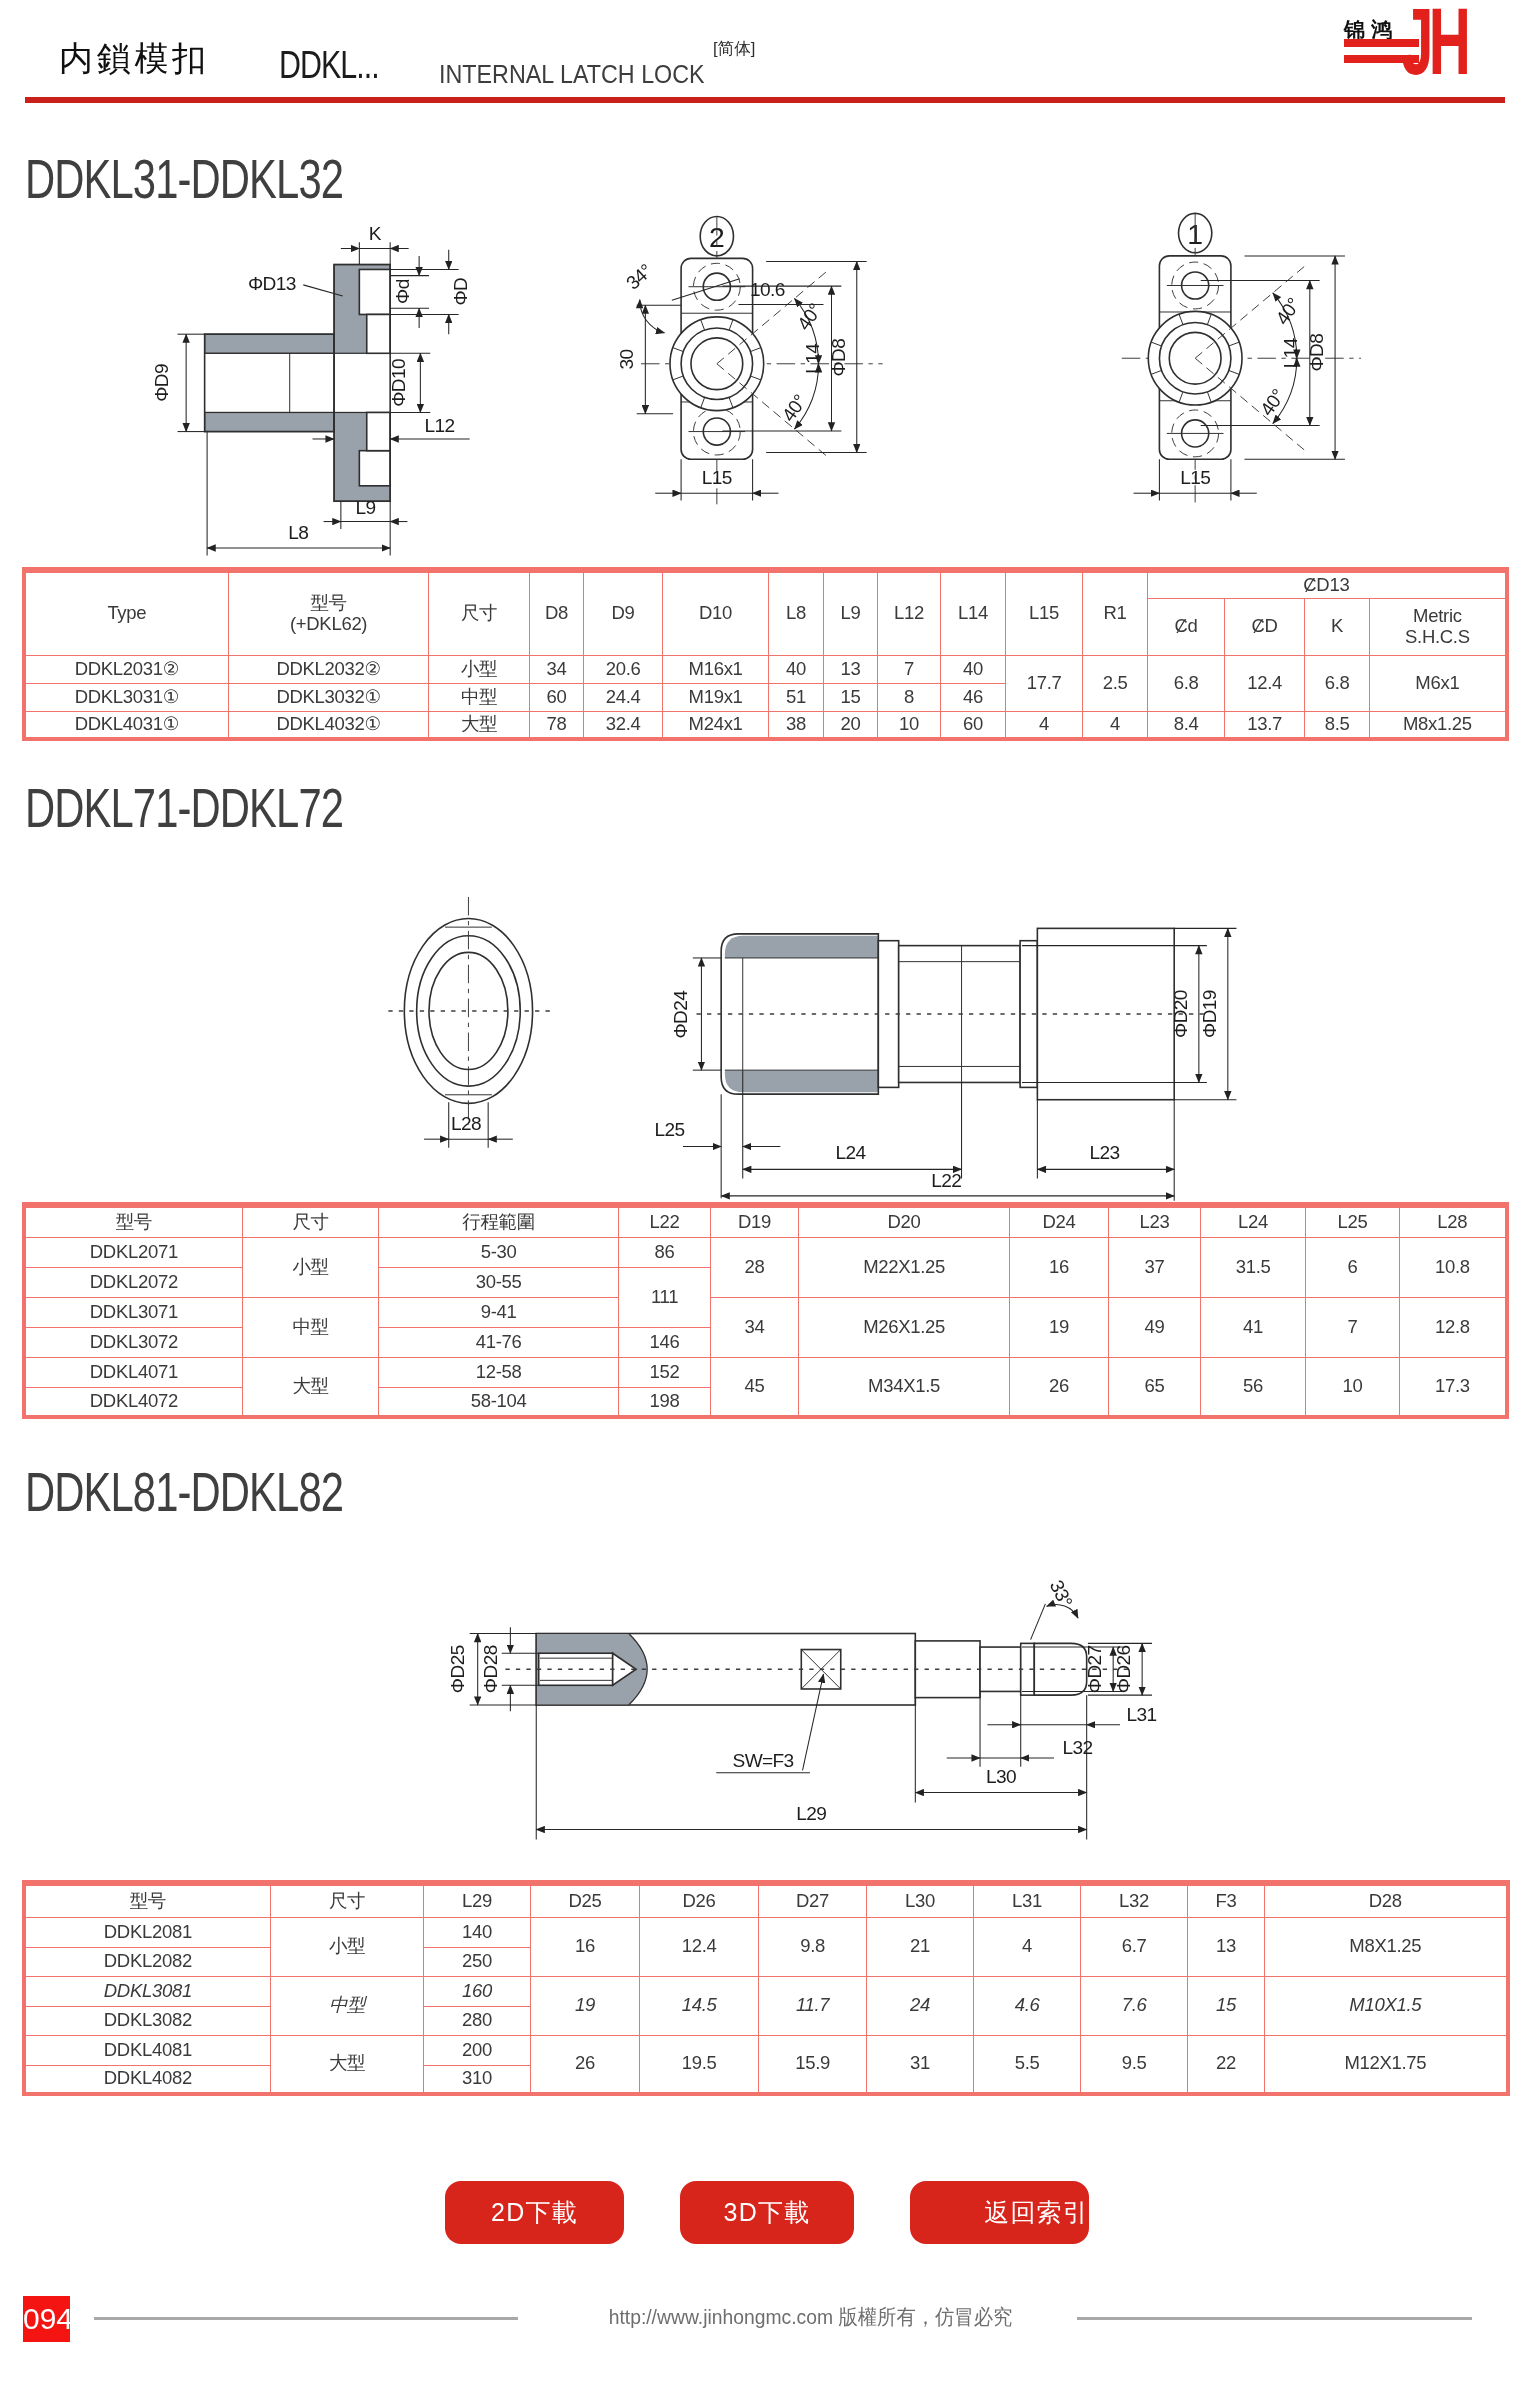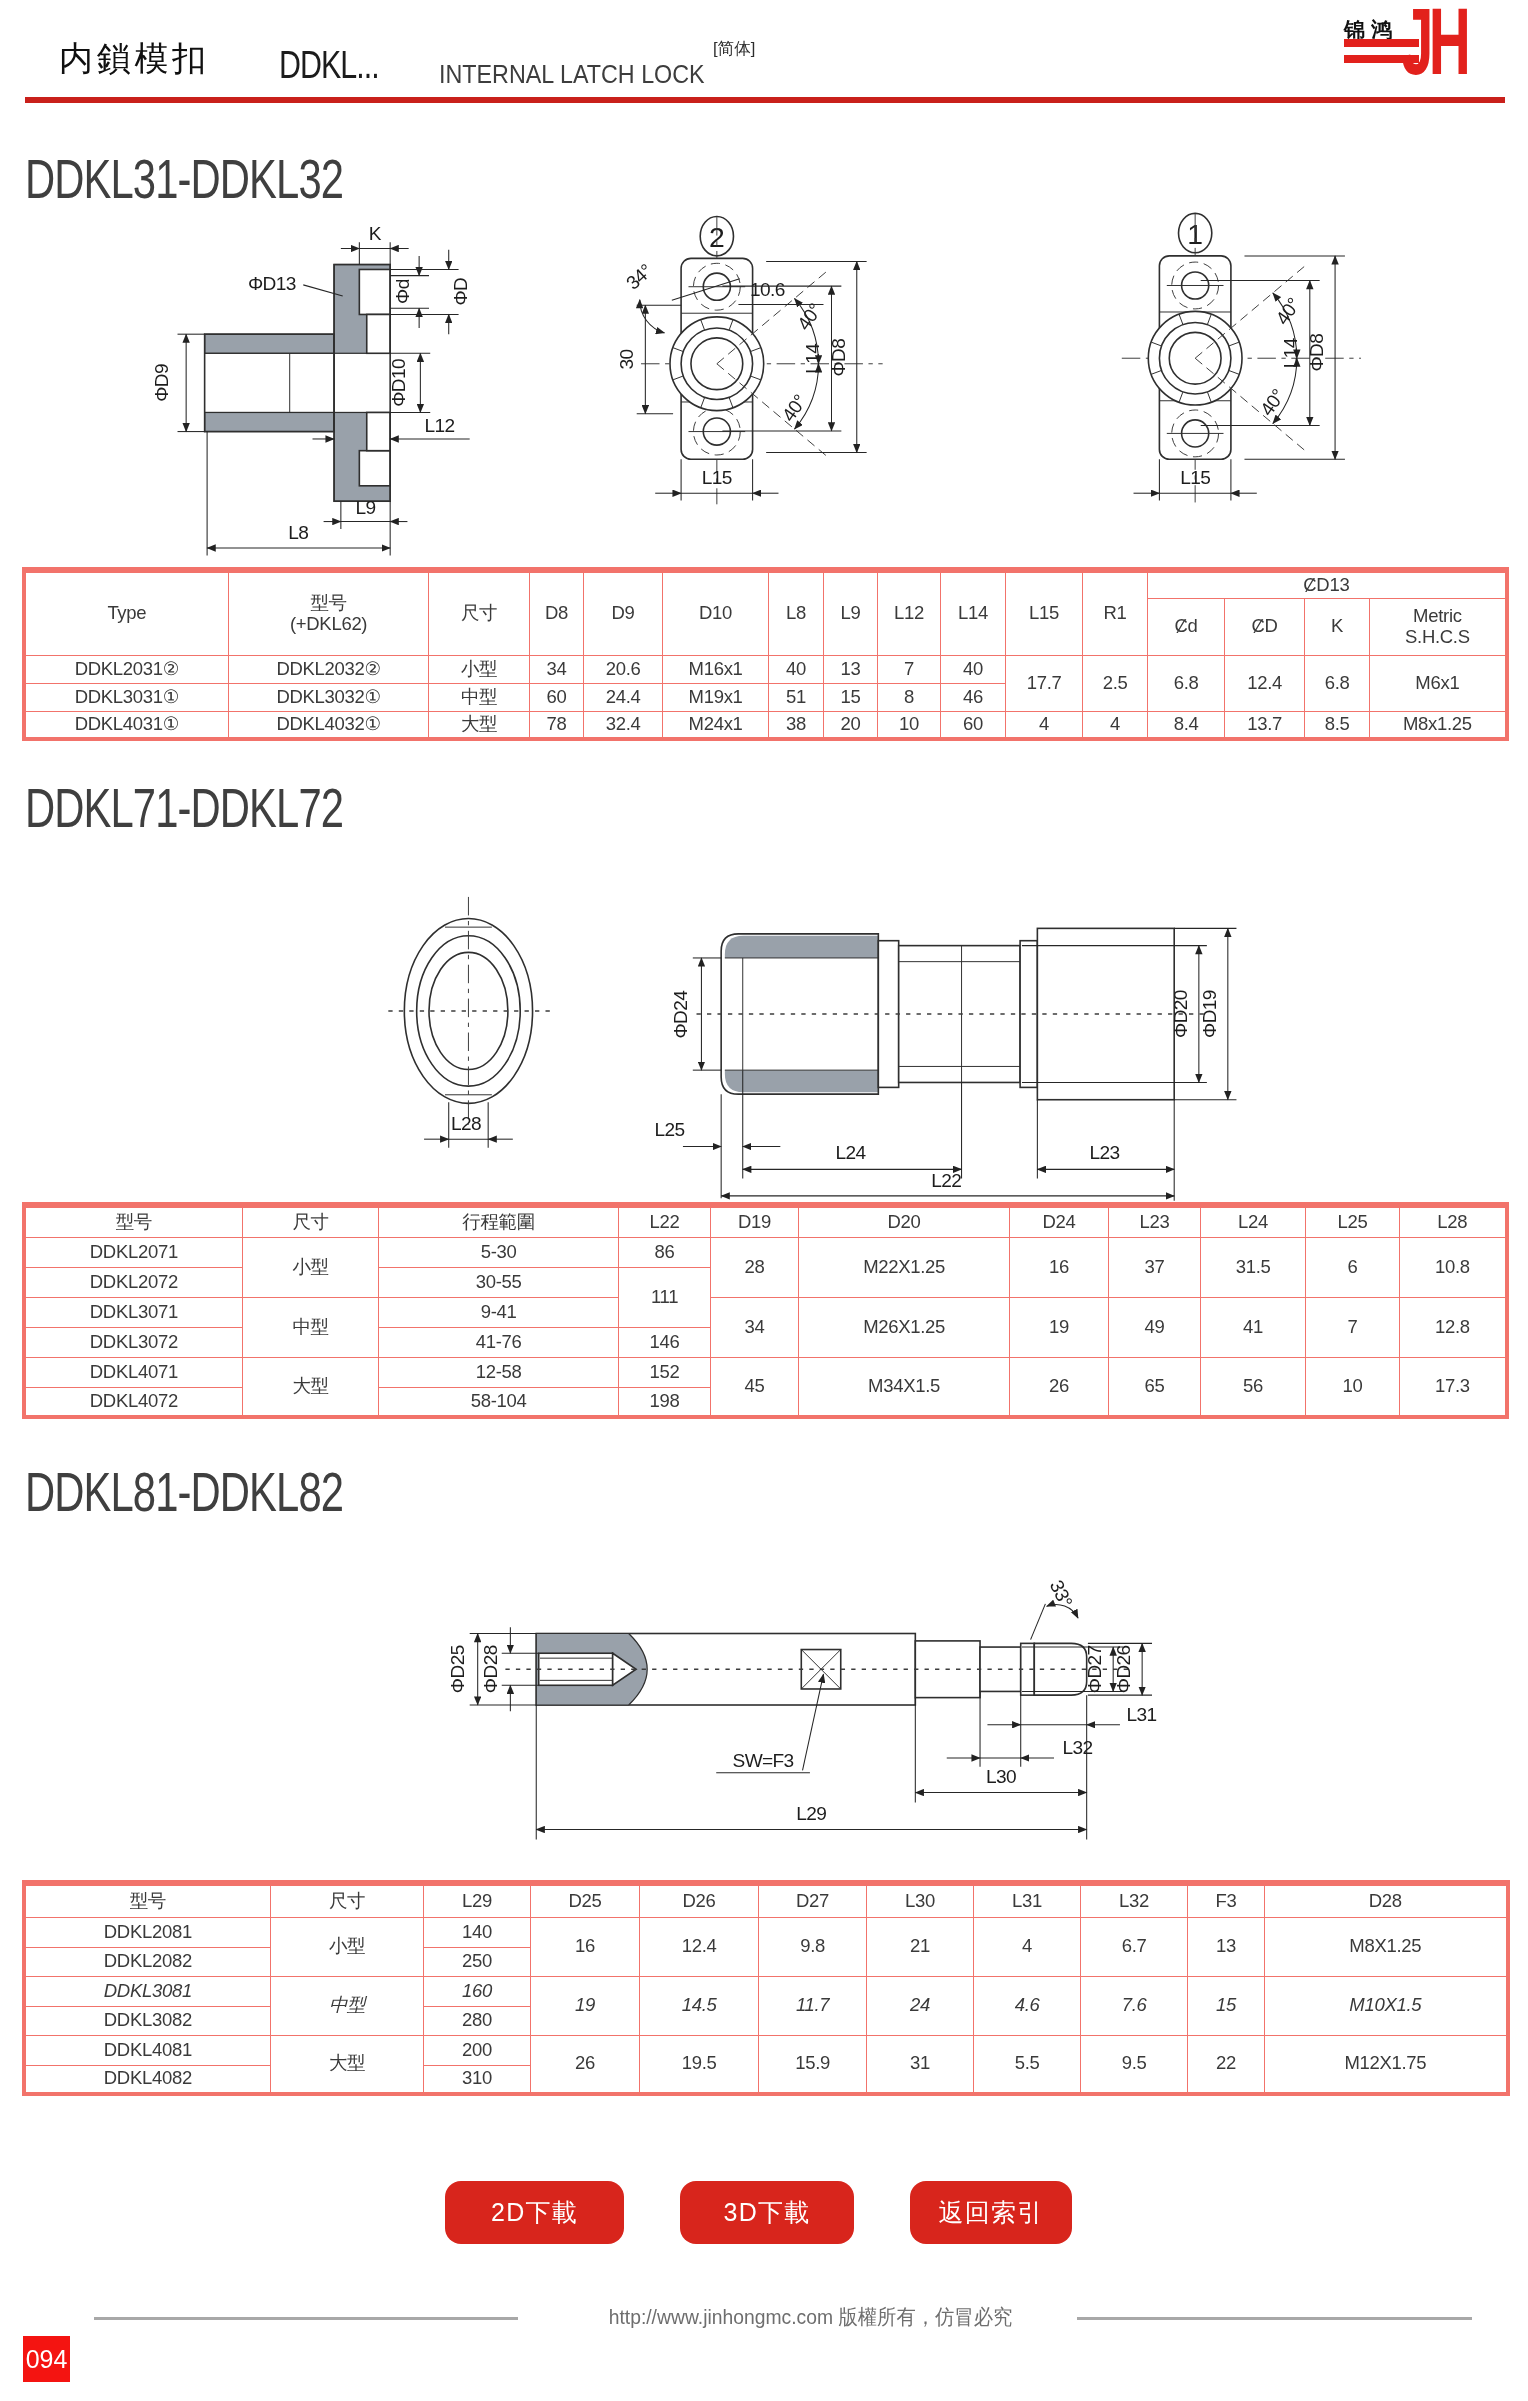--- a/index.html
+++ b/index.html
@@ -45,21 +45,21 @@
         padding:0;font-size:18.5px;color:#3a3a3a;letter-spacing:-0.3px;line-height:1.12;overflow:hidden;}
   td.cjk{font-size:20.3px;letter-spacing:0;}
 
   
   .btn{height:63px;background:#D8251C;border:none;border-radius:16px;color:#fff;
         font-size:25px;letter-spacing:1.2px;font-family:"Liberation Sans",sans-serif;
         text-align:center;line-height:63px;cursor:pointer;}
 
   
   .pageno{left:23px;top:2296px;width:47px;height:46px;background:#F41411;color:#fff;
-        font-size:25px;text-align:center;line-height:46px;margin-top:40px;}
+        font-size:30px;text-align:center;line-height:46px;}
   .f-line{top:2317px;height:3.1px;background:#A8A8A8;}
   .f-copy{left:564px;top:2303px;width:493px;text-align:center;font-size:21px;color:#6e6e6e;
         transform:scaleX(.92);transform-origin:50% 0;white-space:nowrap;}
 </style>
 </head>
 <body>
 
 <div class="page">
 
   <svg class="draw" width="1528" height="2401" viewBox="0 0 2479 3895">
@@ -632,21 +632,21 @@
     </tr>
     <tr style="height:29px;">
       <td>DDKL4082</td>
       <td>310</td>
     </tr>
   </tbody>
     </table>
 
   <div class="abs btn" style="left:445px;top:2181px;width:179px;">2D下載</div>
   <div class="abs btn" style="left:680px;top:2181px;width:174px;">3D下載</div>
-  <div class="abs btn" style="left:910px;top:2181px;width:162px;">返回索引</div>
+  <div class="abs btn" style="left:910px;top:2181px;width:179px;text-align:right;">返回索引</div>
 
   <div class="abs pageno">094</div>
   <div class="abs f-line" style="left:94px;width:424px;"></div>
   <div class="abs f-line" style="left:1077px;width:395px;"></div>
   <div class="abs f-copy">http://www.jinhongmc.com 版權所有，仿冒必究</div>
 
 </div>
 
 
 </body></html>

